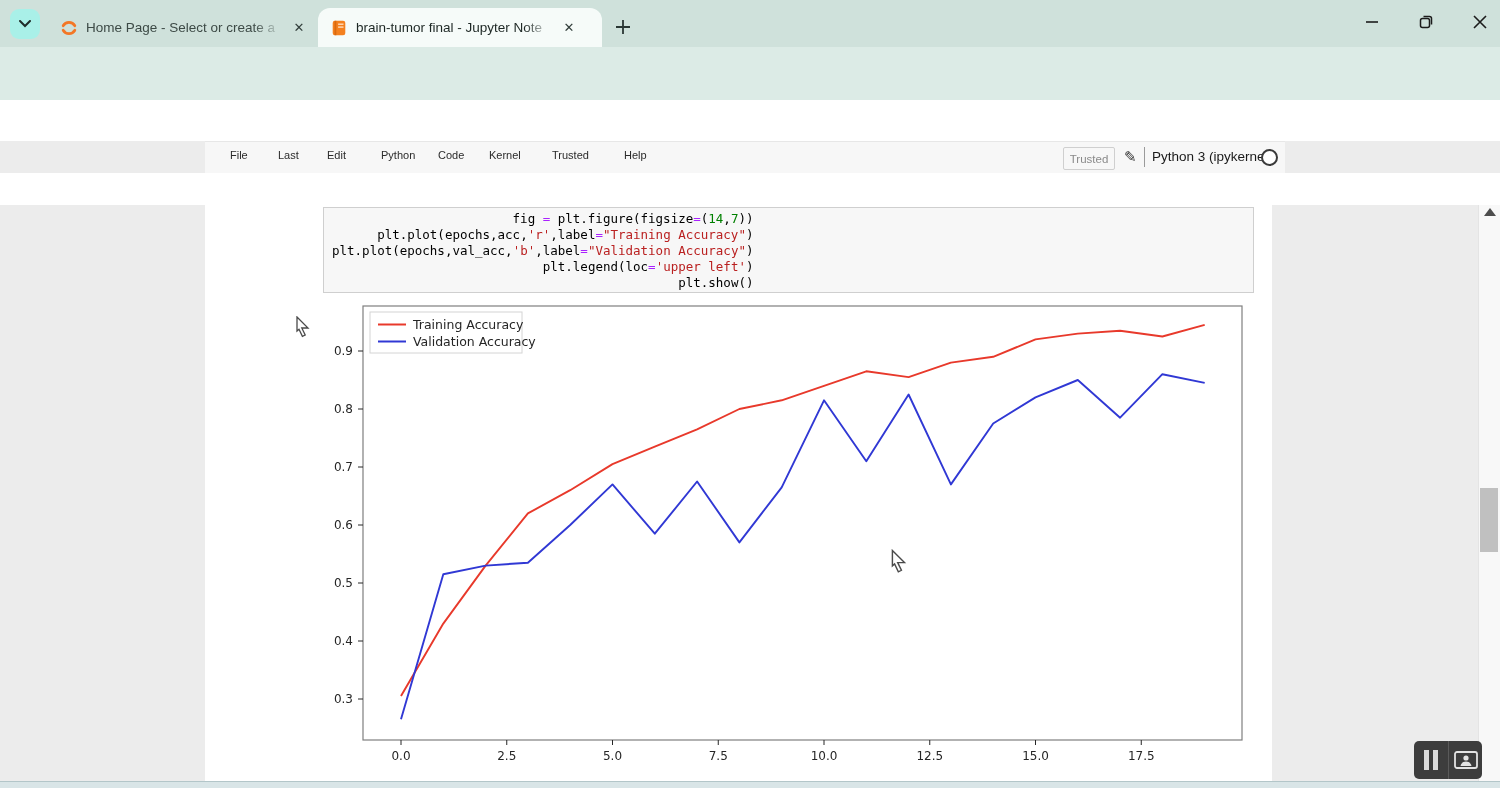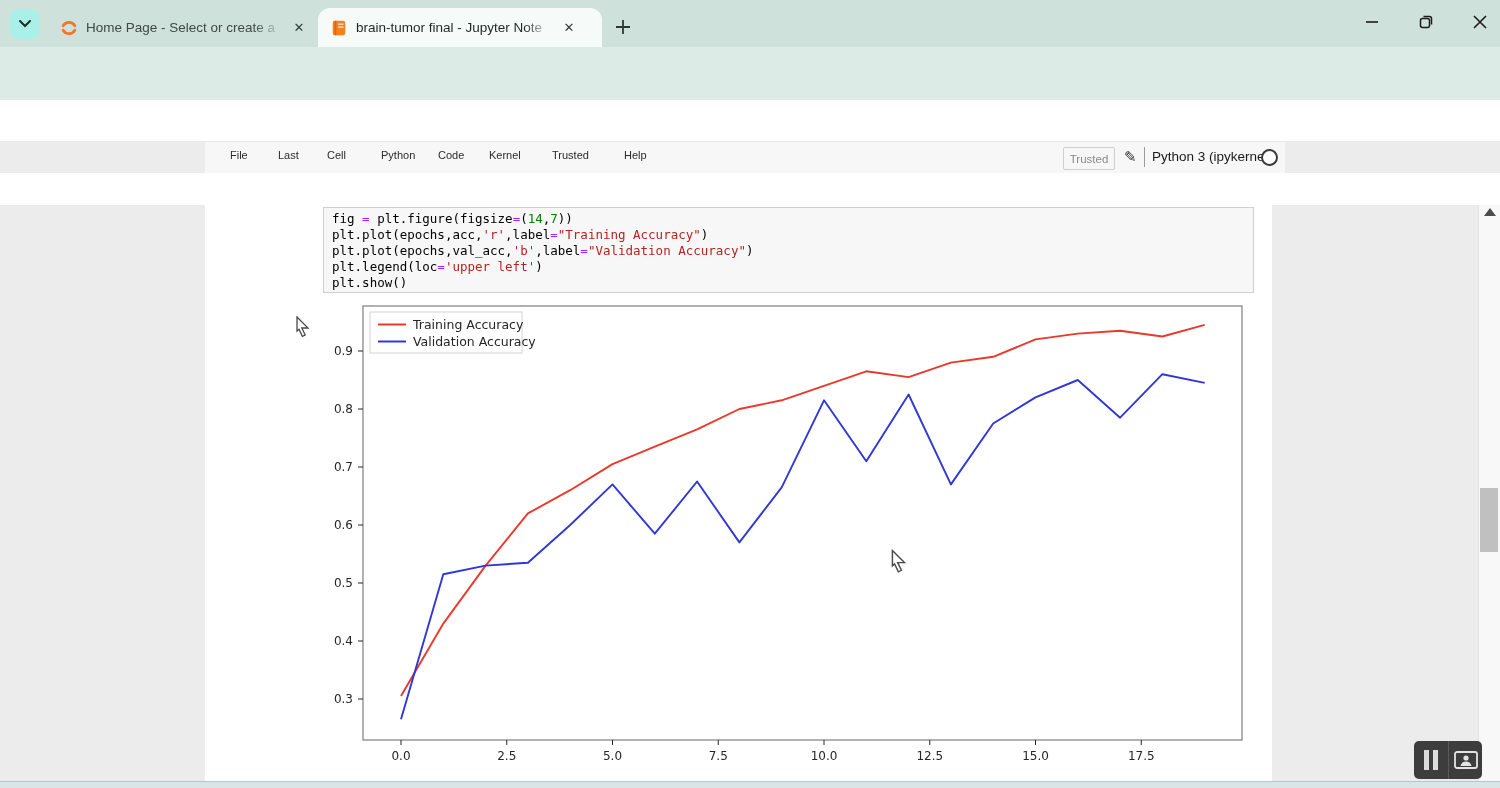--- a/index.html
+++ b/index.html
@@ -50,21 +50,21 @@
   .tbtn{top:176px;height:25px;background:#fff;border:1px solid #cbcbcb;display:flex;align-items:center;justify-content:center;
         color:#333;font-size:13px;}
   .tgroup{display:flex;}
   .tgroup .tbtn{border-right-width:0;}
   .tgroup .tbtn:last-child{border-right-width:1px;}
   #modeselect{left:566px;top:176px;width:92px;height:27px;border:1px solid #cbcbcb;border-radius:2px;background:#fff;
               display:flex;align-items:center;font-size:12.5px;color:#555;padding-left:8px;box-sizing:border-box;}
   #modeselect .chev{margin-left:auto;margin-right:8px;color:#444;}
   
   #nbbody{left:0;top:205px;width:1500px;height:577px;background:#ececec;}
-  #nbcontainer{left:205px;top:0;width:1067px;height:577px;background:#fff;}
+  #nbcontainer{left:205px;top:0;width:1067px;height:577px;background:#fff;text-align:right;}
   #cellinput{left:118px;top:2px;width:931px;height:86px;background:#f7f7f7;border:1px solid #cfcfcf;box-sizing:border-box;}
   #codearea{left:8px;top:3px;font-family:"DejaVu Sans Mono","Liberation Mono",monospace;font-size:12.5px;line-height:16px;color:#000;white-space:pre;}
   .tok-o{color:#AA22FF;} .tok-n{color:#008000;} .tok-s{color:#BA2121;} .tok-p{color:#000;}
   #figurewrap{left:100px;top:98px;width:945px;height:458px;background:#fff;}
   #figure-svg{position:absolute;left:0;top:0;}
   .mpl-tick-label{font-family:"DejaVu Sans","Liberation Sans",sans-serif;font-size:12px;fill:#262626;}
   .mpl-legend-label{font-family:"DejaVu Sans","Liberation Sans",sans-serif;font-size:12.5px;fill:#262626;}
   
   #scrollbar{left:1478px;top:205px;width:22px;height:577px;background:#f8f8f8;border-left:1px solid #e4e4e4;}
   #scroll-up{left:1484px;top:208px;width:0;height:0;border-left:6px solid transparent;border-right:6px solid transparent;
@@ -239,21 +239,21 @@
       <path d="M13.5 25c3 0 5-1.2 5-3.4v-2.9h-5.3v-1h8.2c2.3 0 3.6-1.7 3.6-4.2s-1.3-4.2-3.6-4.2h-2.2v3c0 2.3-2 4-4.3 4H9.7c-1.9 0-3.2 1.3-3.2 3.2v2.1C6.5 23.8 10.5 25 13.5 25z" fill="#ffd43b"></path>
       <circle cx="10.4" cy="5.2" r="1.1" fill="#fff"></circle>
         <circle cx="16.6" cy="21.8" r="1.1" fill="#fff"></circle>
     </svg>
     <div id="logoutbtn" class="abs">Logout</div>
   </div>
 
   <div id="menubar" class="abs"></div>
   <div class="abs menuitem" style="left:230px">File</div>
   <div class="abs menuitem" style="left:278px">Last</div>
-  <div class="abs menuitem" style="left:327px">Cell</div>
+  <div class="abs menuitem" style="left:327px">Edit</div>
   <div class="abs menuitem" style="left:381px">Python</div>
   <div class="abs menuitem" style="left:438px">Code</div>
   <div class="abs menuitem" style="left:489px">Kernel</div>
   <div class="abs menuitem" style="left:552px">Trusted</div>
   <div class="abs menuitem" style="left:624px">Help</div>
   <div id="trustedbadge" class="abs">Trusted</div>
   <div id="pencil" class="abs">✎</div>
   <div id="kernelsep" class="abs"></div>
   <div id="kernelname" class="abs">Python 3 (ipykernel)</div>
   <div id="kernelind" class="abs"></div>

